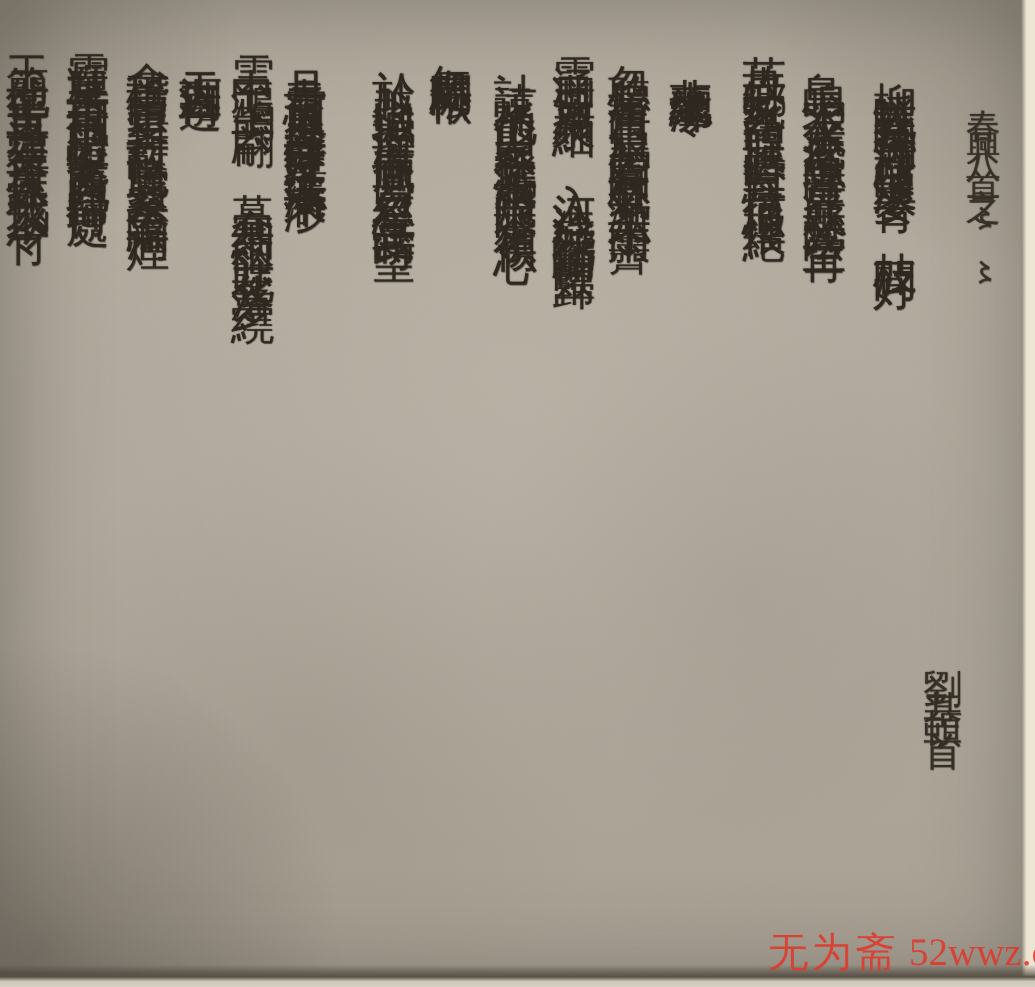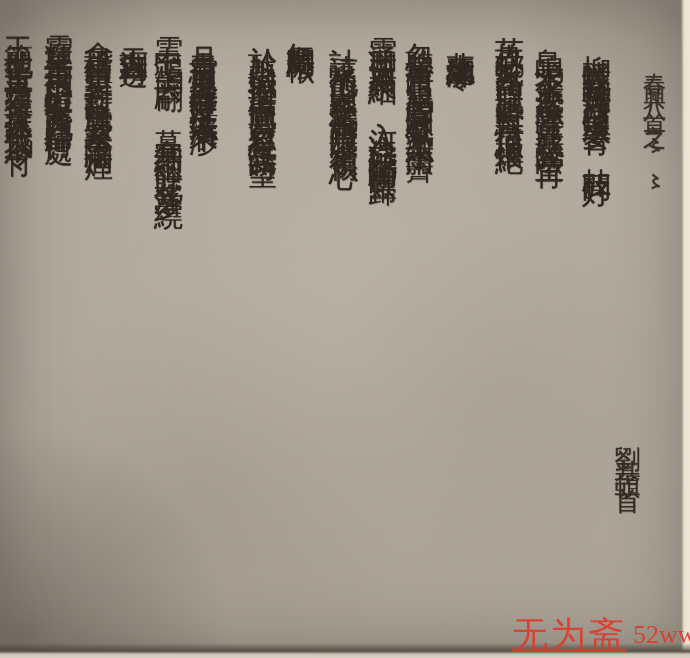--- a/index.html
+++ b/index.html
@@ -70,24 +70,23 @@
     height: 34px;
     display: flex;
     align-items: center;
     gap: 7px;
     color: #e0382a;
     opacity: 0.88;
     pointer-events: none;
     white-space: nowrap;
   }
   #watermark .wm-cn {
-    font-size: 36px;
+    font-size: 27px;
     letter-spacing: 2px;
     font-weight: 400;
-    text-decoration: underline;
   }
   #watermark .wm-url {
     font-family: "Liberation Serif", "DejaVu Serif", serif;
     font-size: 26px;
     letter-spacing: 0px;
   }
 </style>
 </head>
 <body>
 

